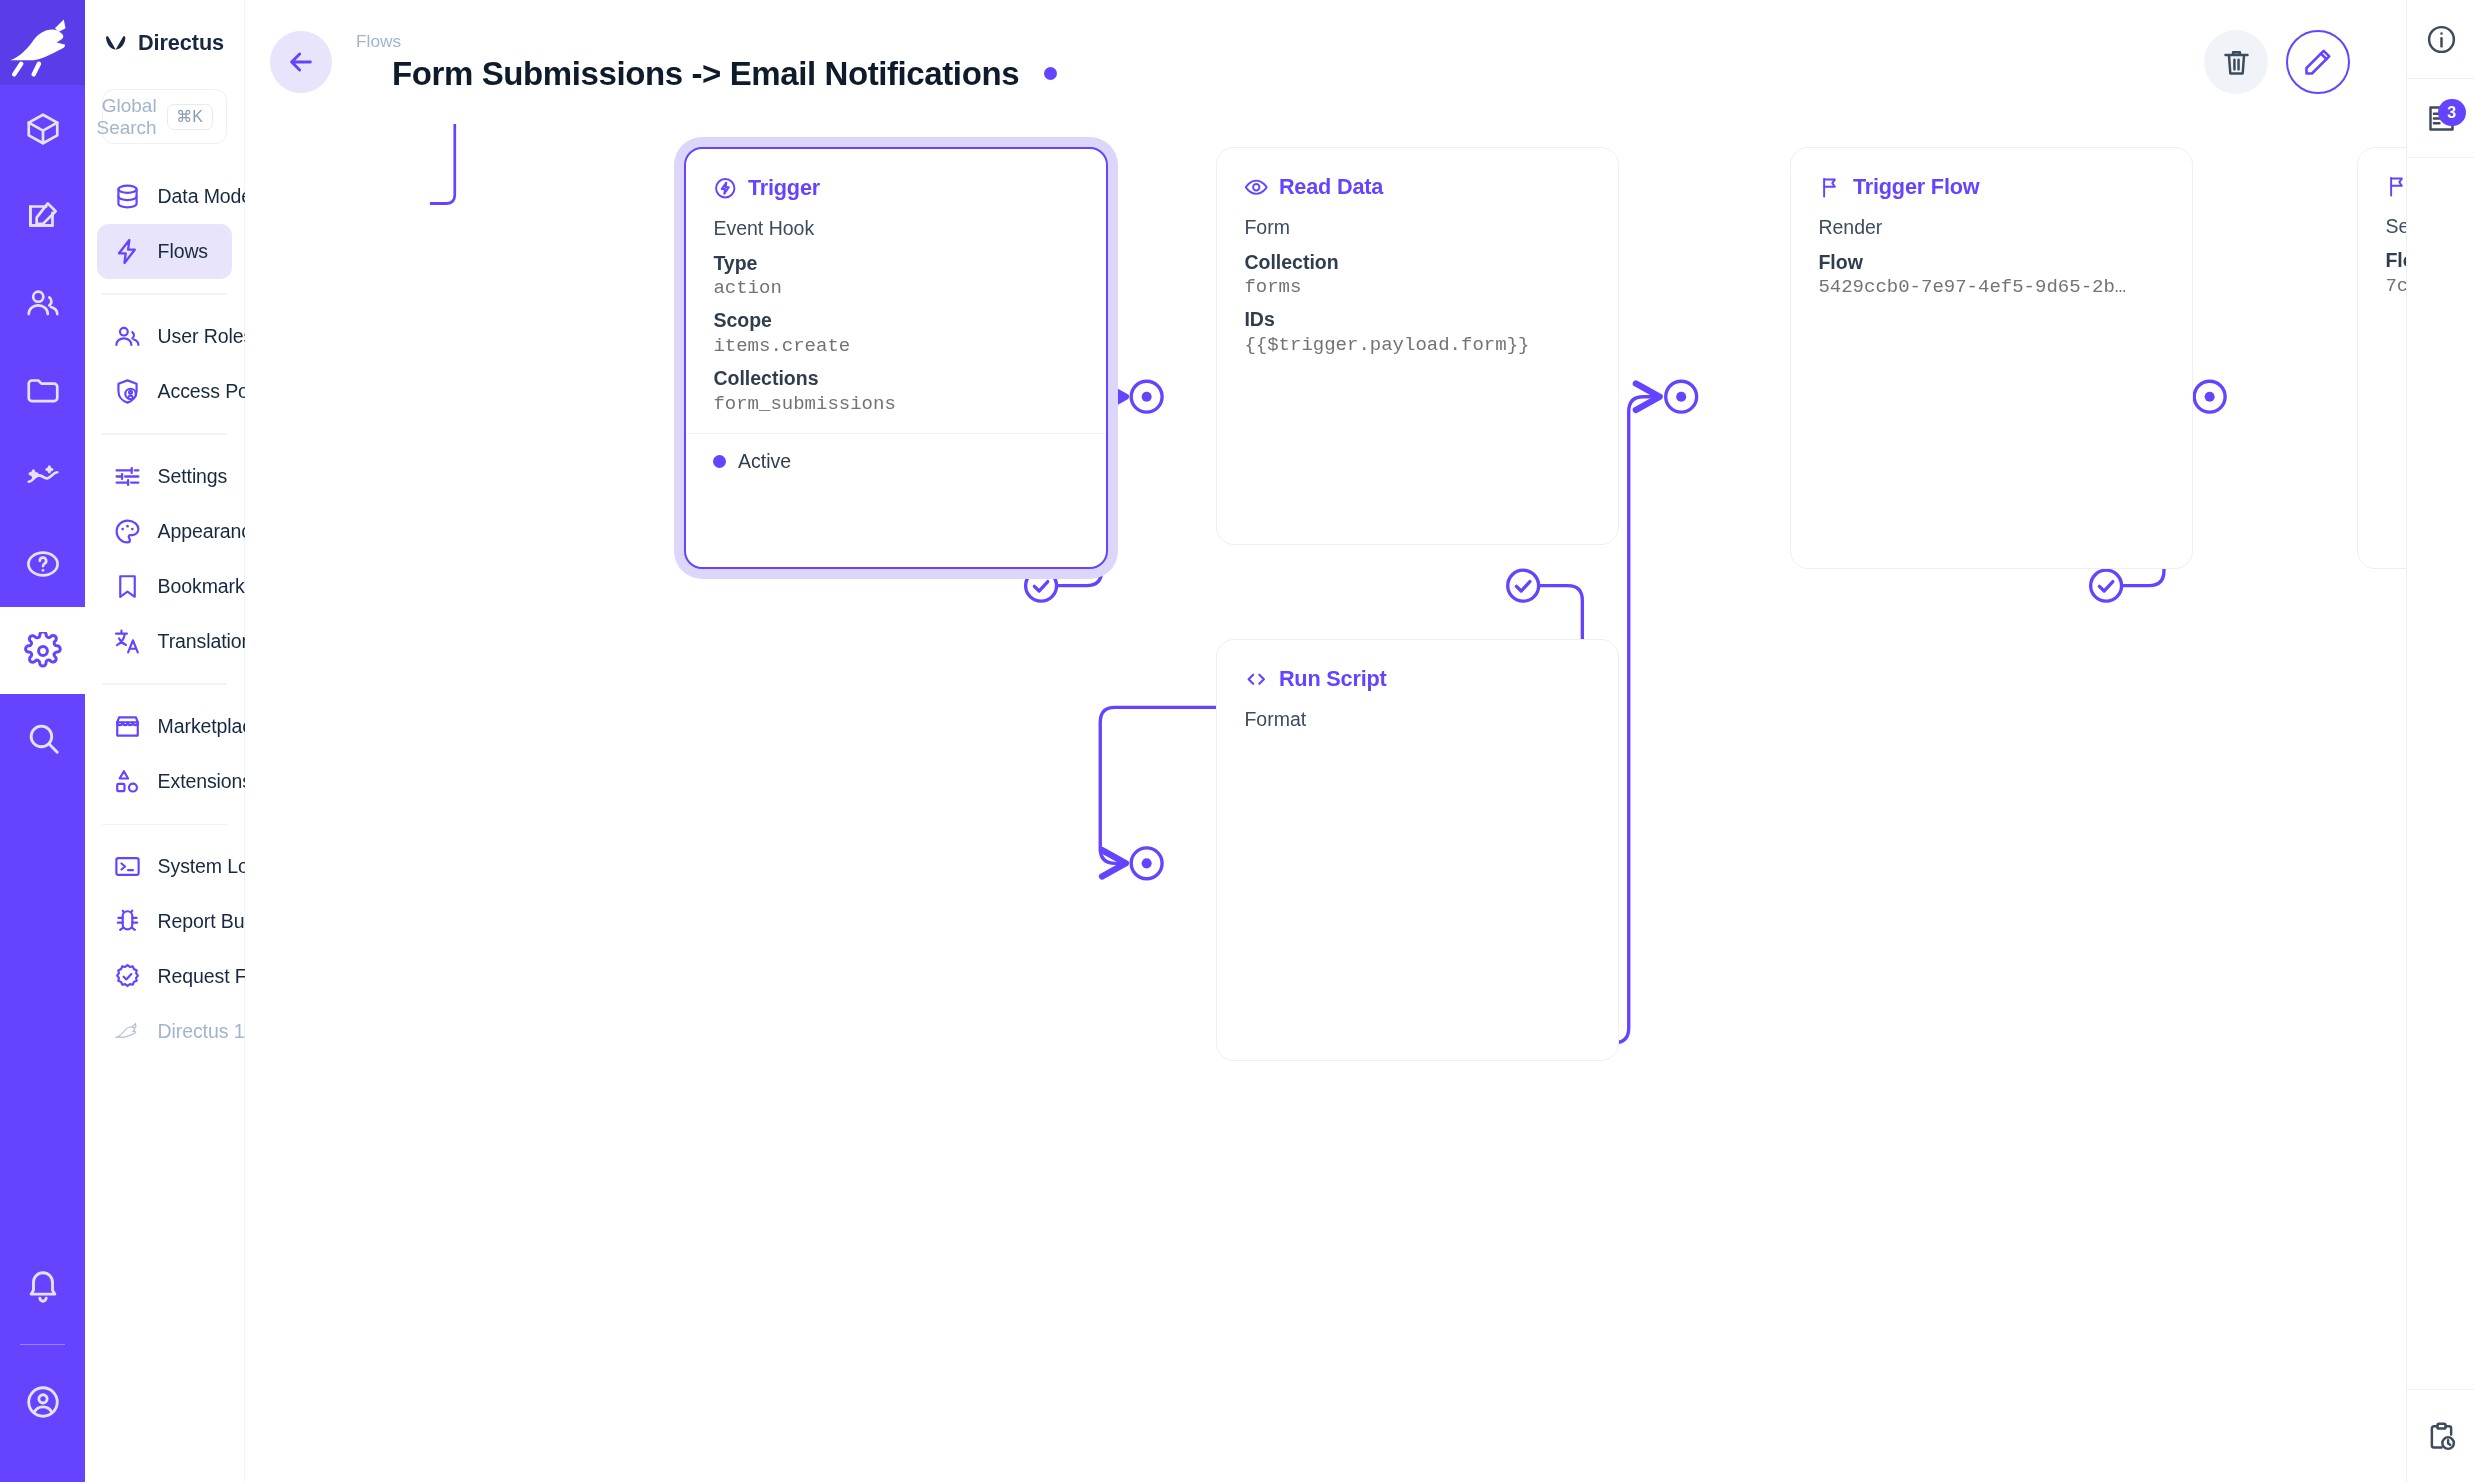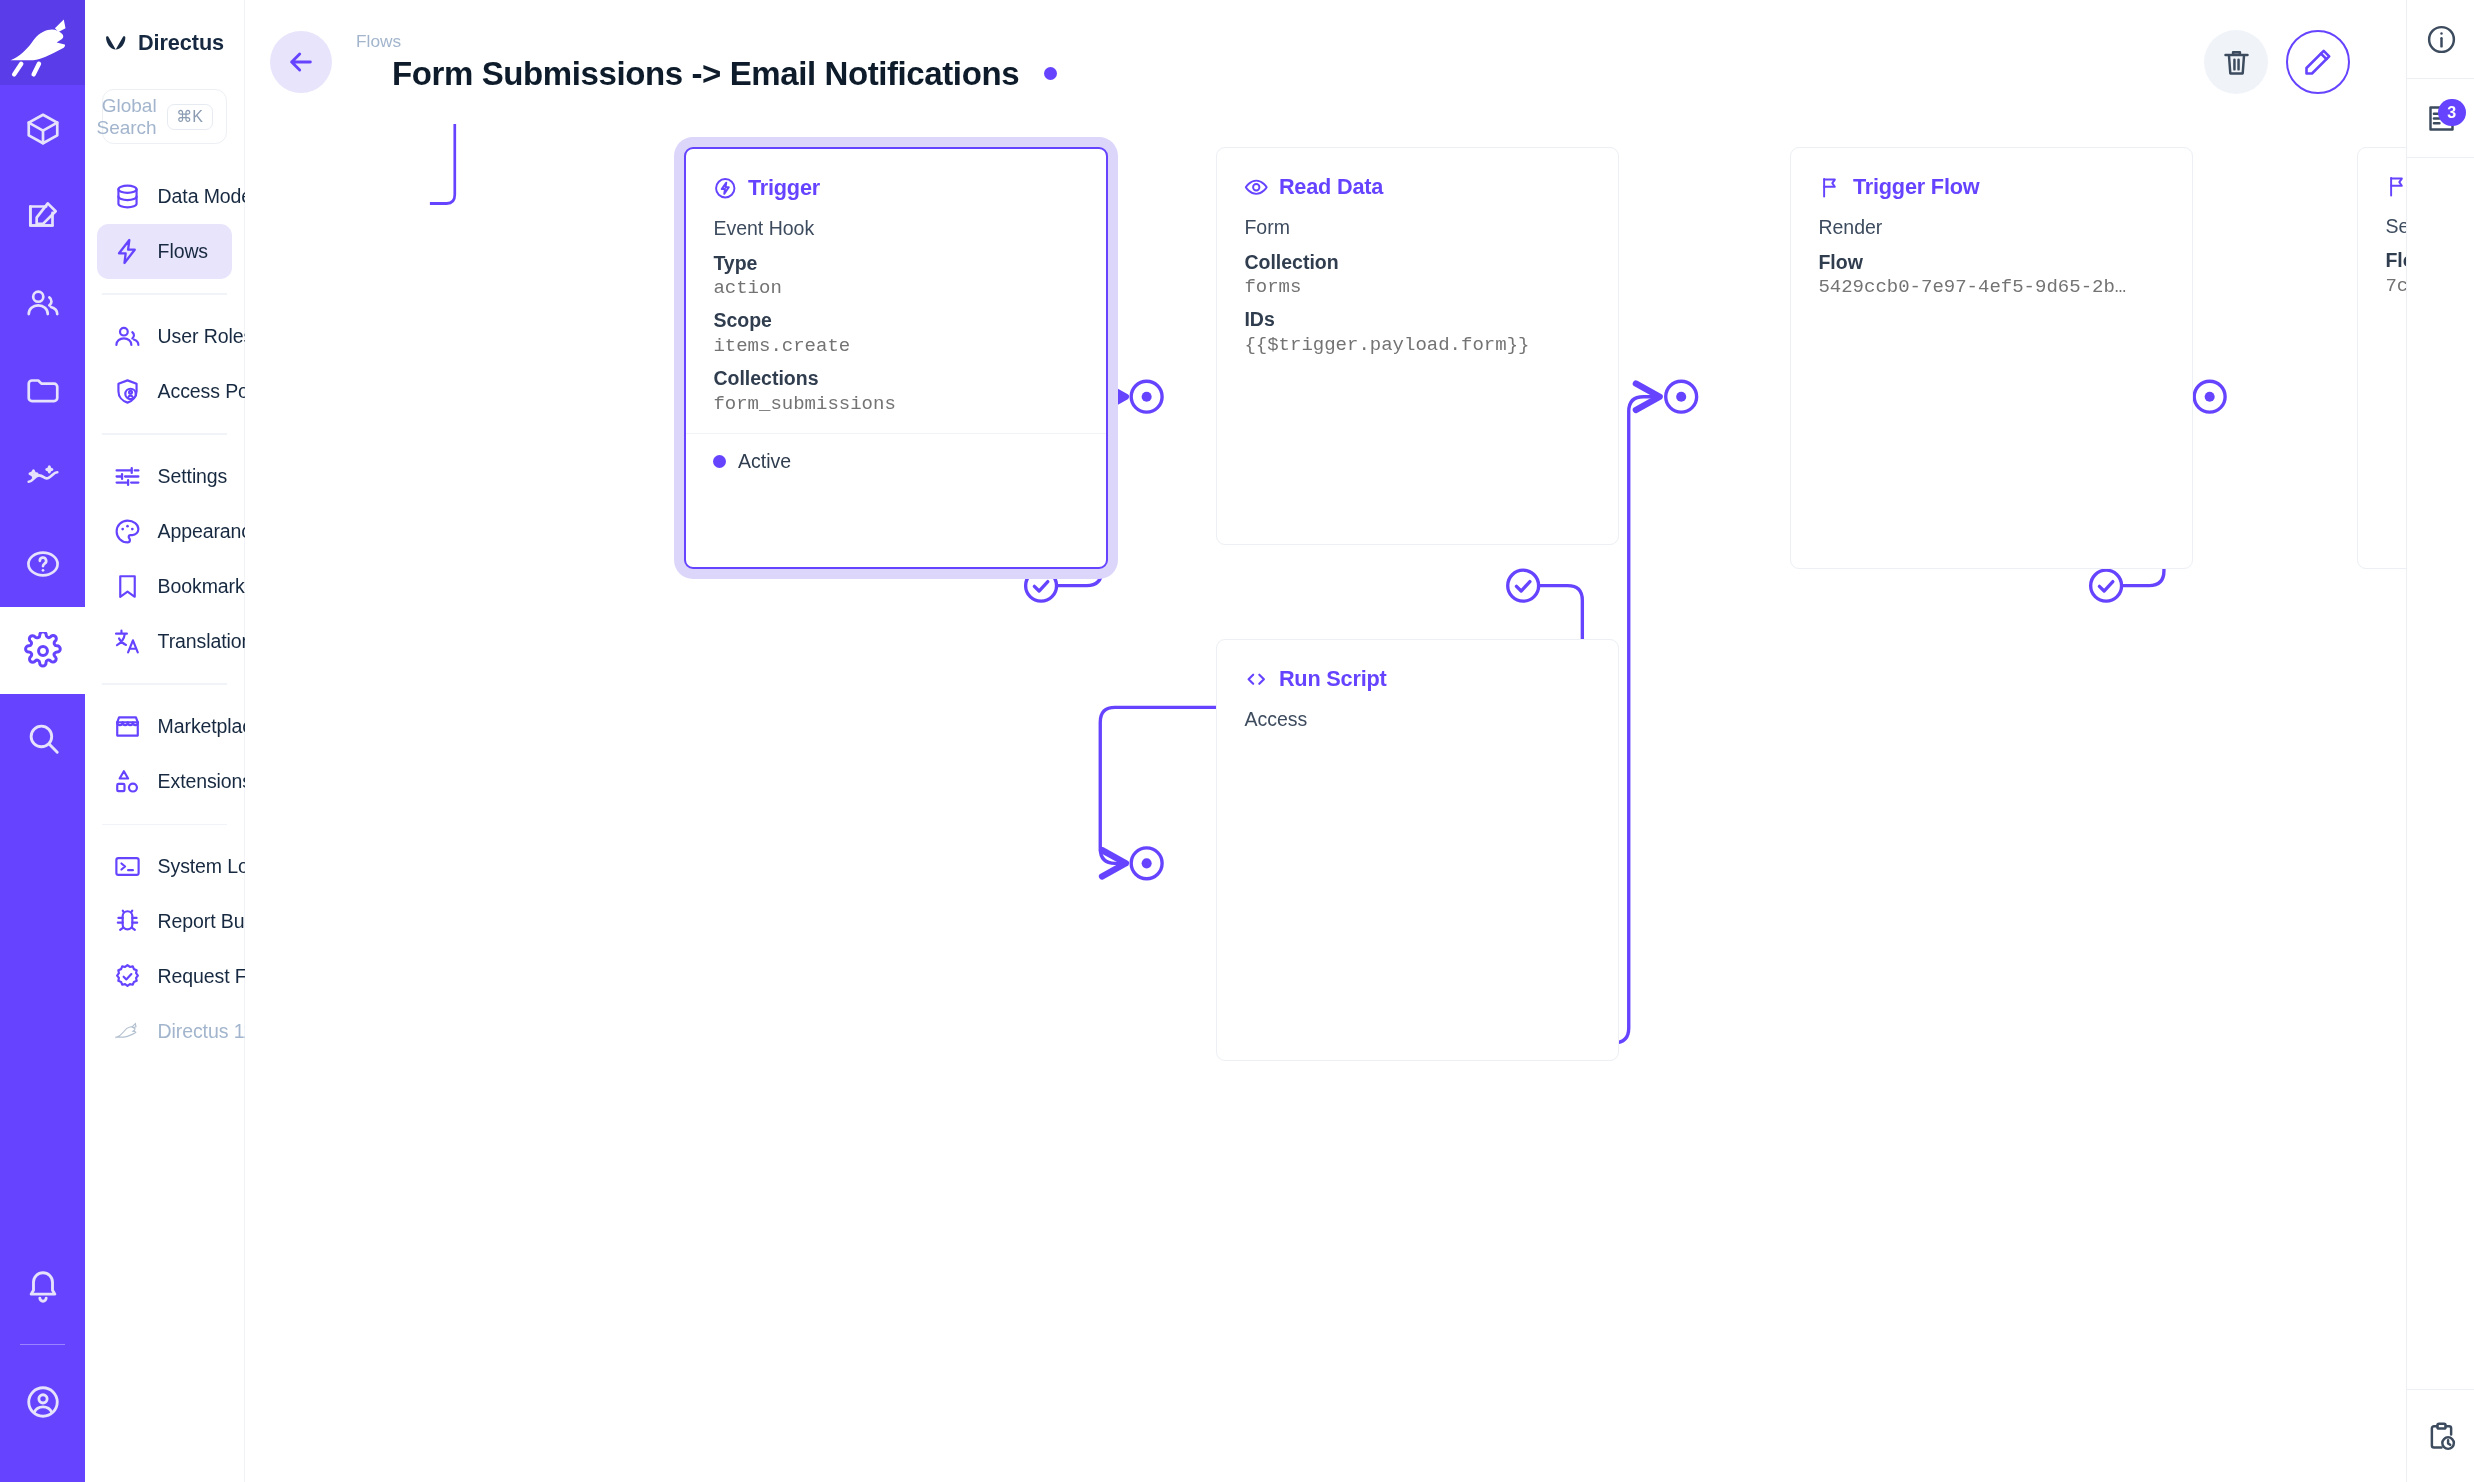--- a/index.html
+++ b/index.html
@@ -110,21 +110,21 @@
   .circ-btn svg { width: 33px; height: 33px; }
 
   
   .canvas { position: absolute; inset: 124px 0 0 0; overflow:hidden; }
   .edges { position:absolute; left:0; top:0; width:100%; height:100%; pointer-events:none; }
 
   .node {
     position: absolute;
     background:#fff;
     border: 1.4px solid #eceff3;
-    border-radius: 9px;
+    border-radius: 18px;
     padding: 26px 27.4px;
   }
   .node.selected {
     border: 2.2px solid #6644ff;
     box-shadow: 0 0 0 10px #ddd6fb;
   }
   .node-title {
     display:flex; align-items:center; gap: 10px;
     font-size: 21.7px; font-weight: 700; color:#6644ff; letter-spacing:-0.2px;
     margin-bottom: 16px;
@@ -569,21 +569,21 @@
         <div class="fld-value">{{$trigger.payload.form}}</div>
       </div>
 
       <div class="node" style="left:971px; top:515px; width:403px; height:422px;">
         <div class="node-title">
           <svg viewBox="0 0 24 24" fill="none" stroke="#6644ff" stroke-width="2.1" stroke-linecap="round" stroke-linejoin="round">
             <path d="M9 7.5L4.5 12 9 16.5M15 7.5L19.5 12 15 16.5"></path>
           </svg>
           <span>Run Script</span>
         </div>
-        <div class="node-sub">Access</div>
+        <div class="node-sub">Format</div>
       </div>
 
       <div class="node" style="left:1545px; top:23px; width:403px; height:422px;">
         <div class="node-title">
           <svg viewBox="0 0 24 24" fill="none" stroke="#6644ff" stroke-width="1.9" stroke-linecap="round" stroke-linejoin="round">
             <path d="M6 21V4"></path>
               <path d="M6 4.5h10.5L14 8l2.5 3.5H6"></path>
           </svg>
           <span>Trigger Flow</span>
         </div>

